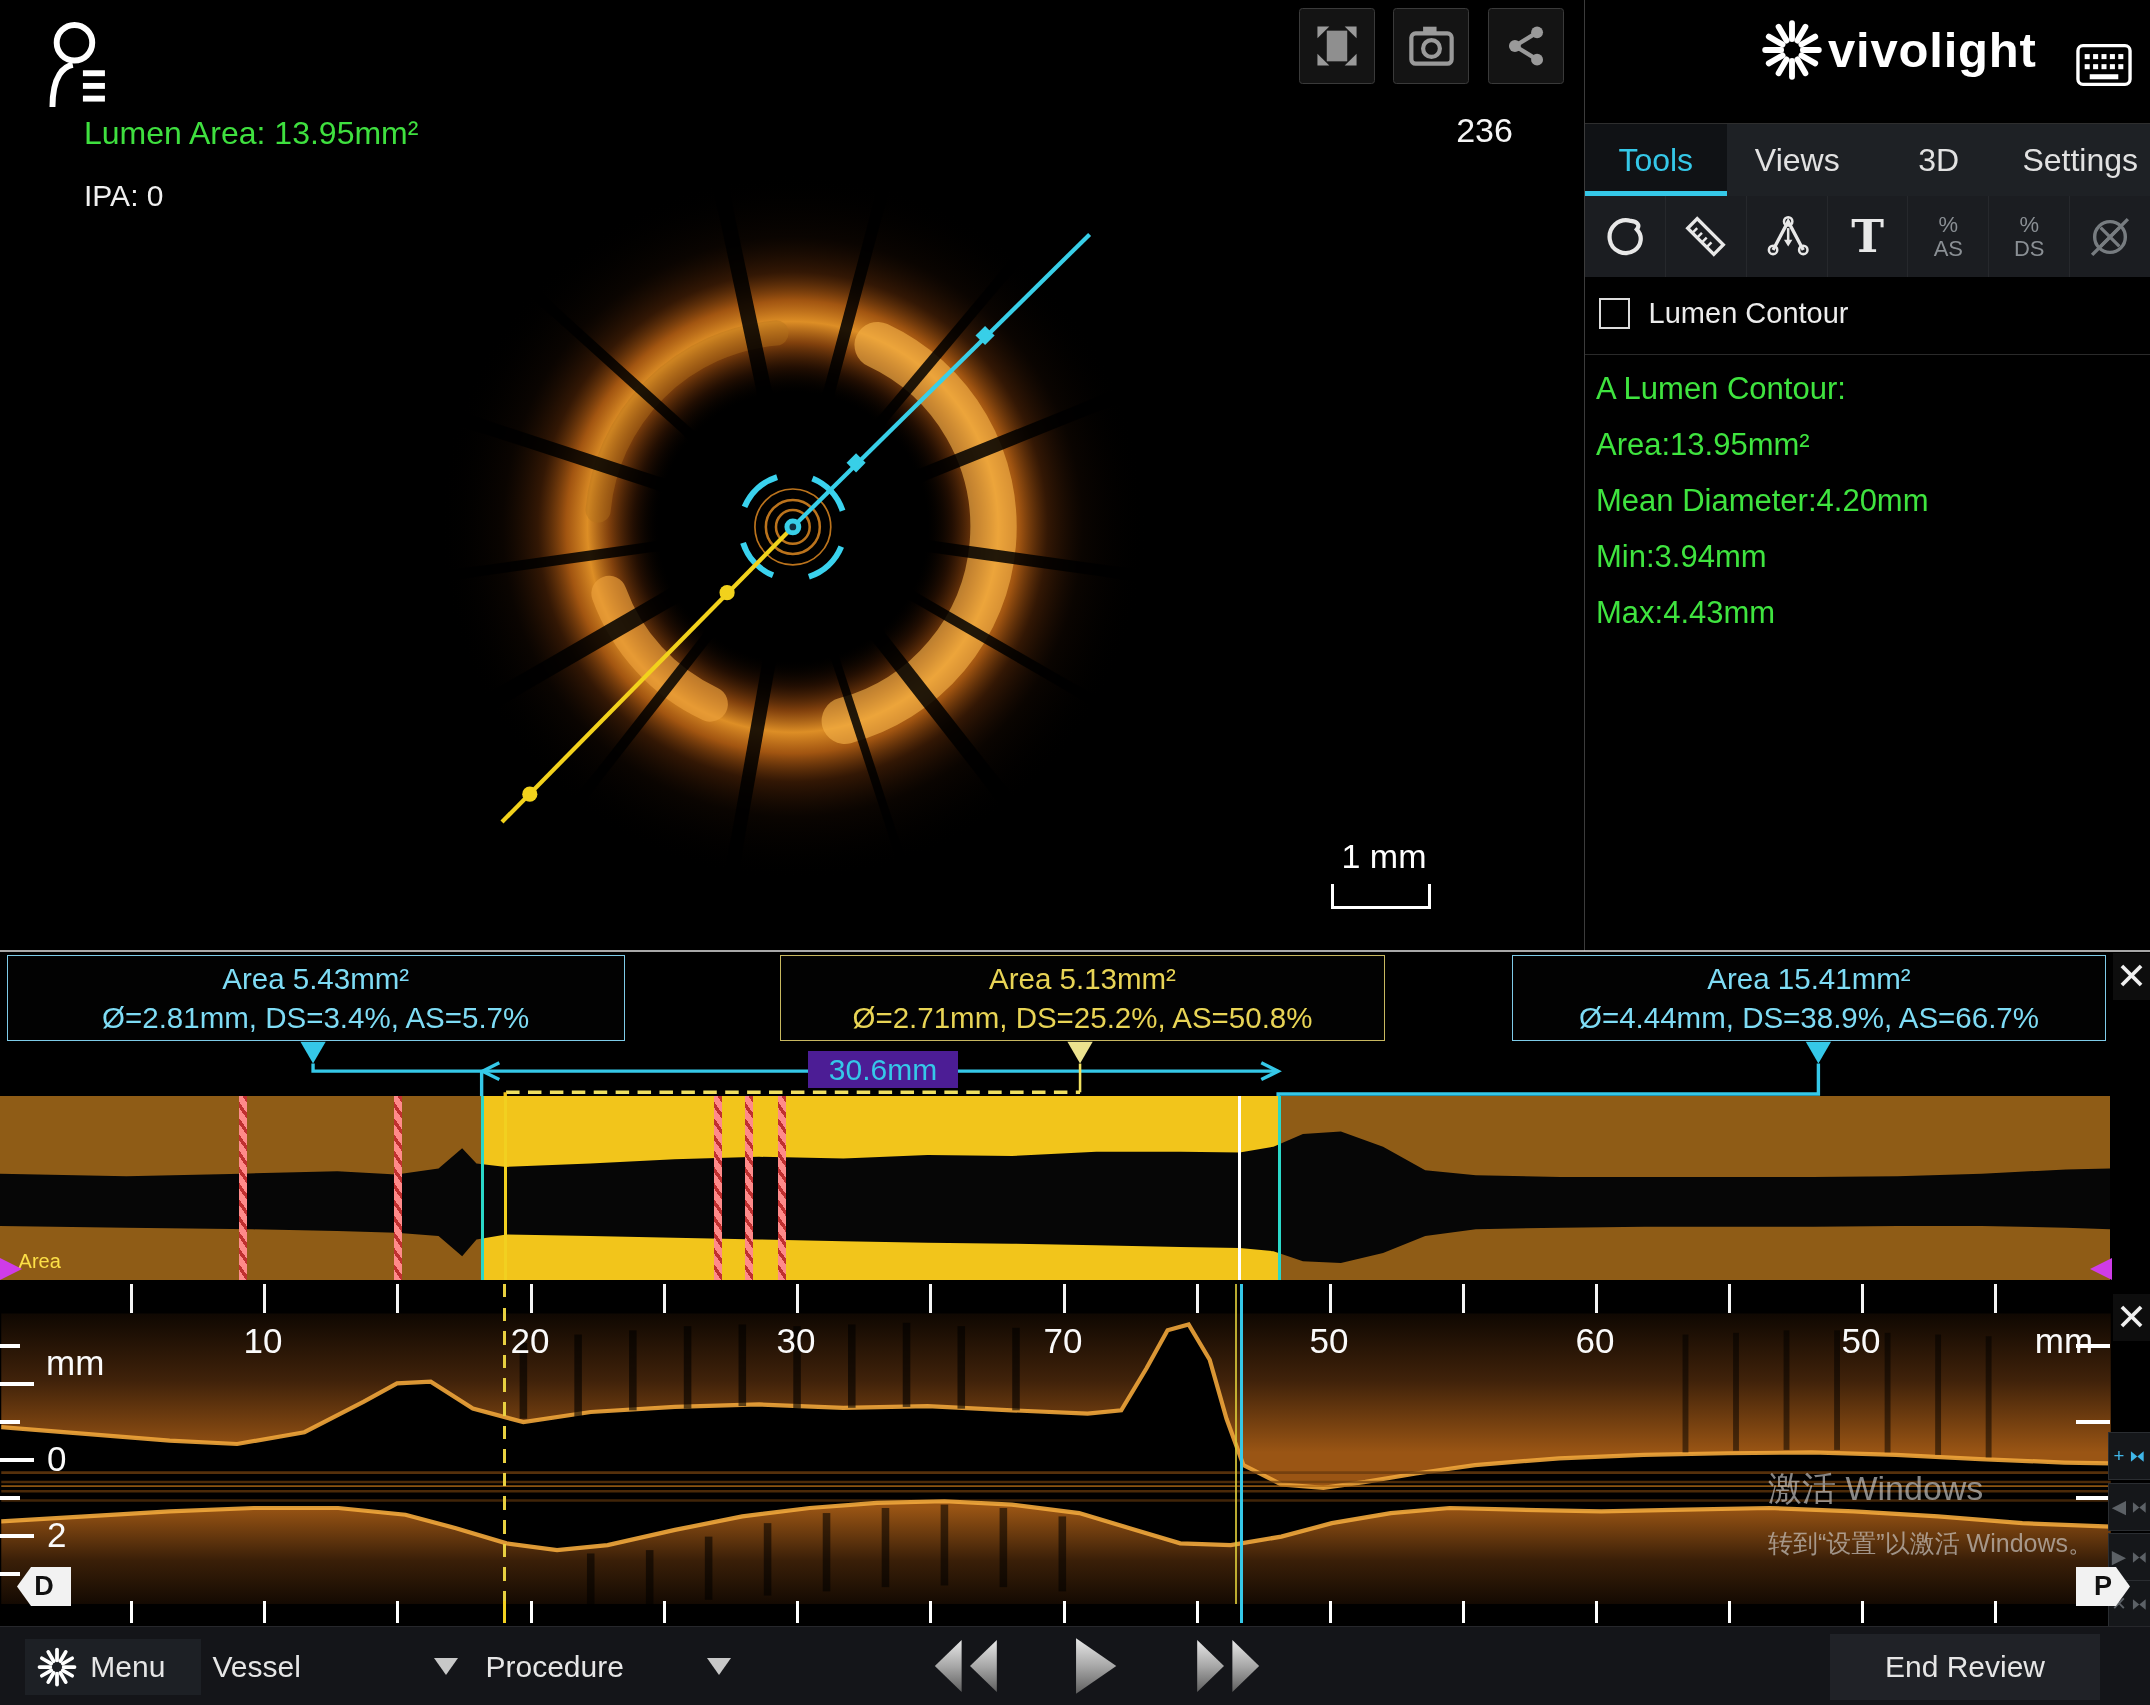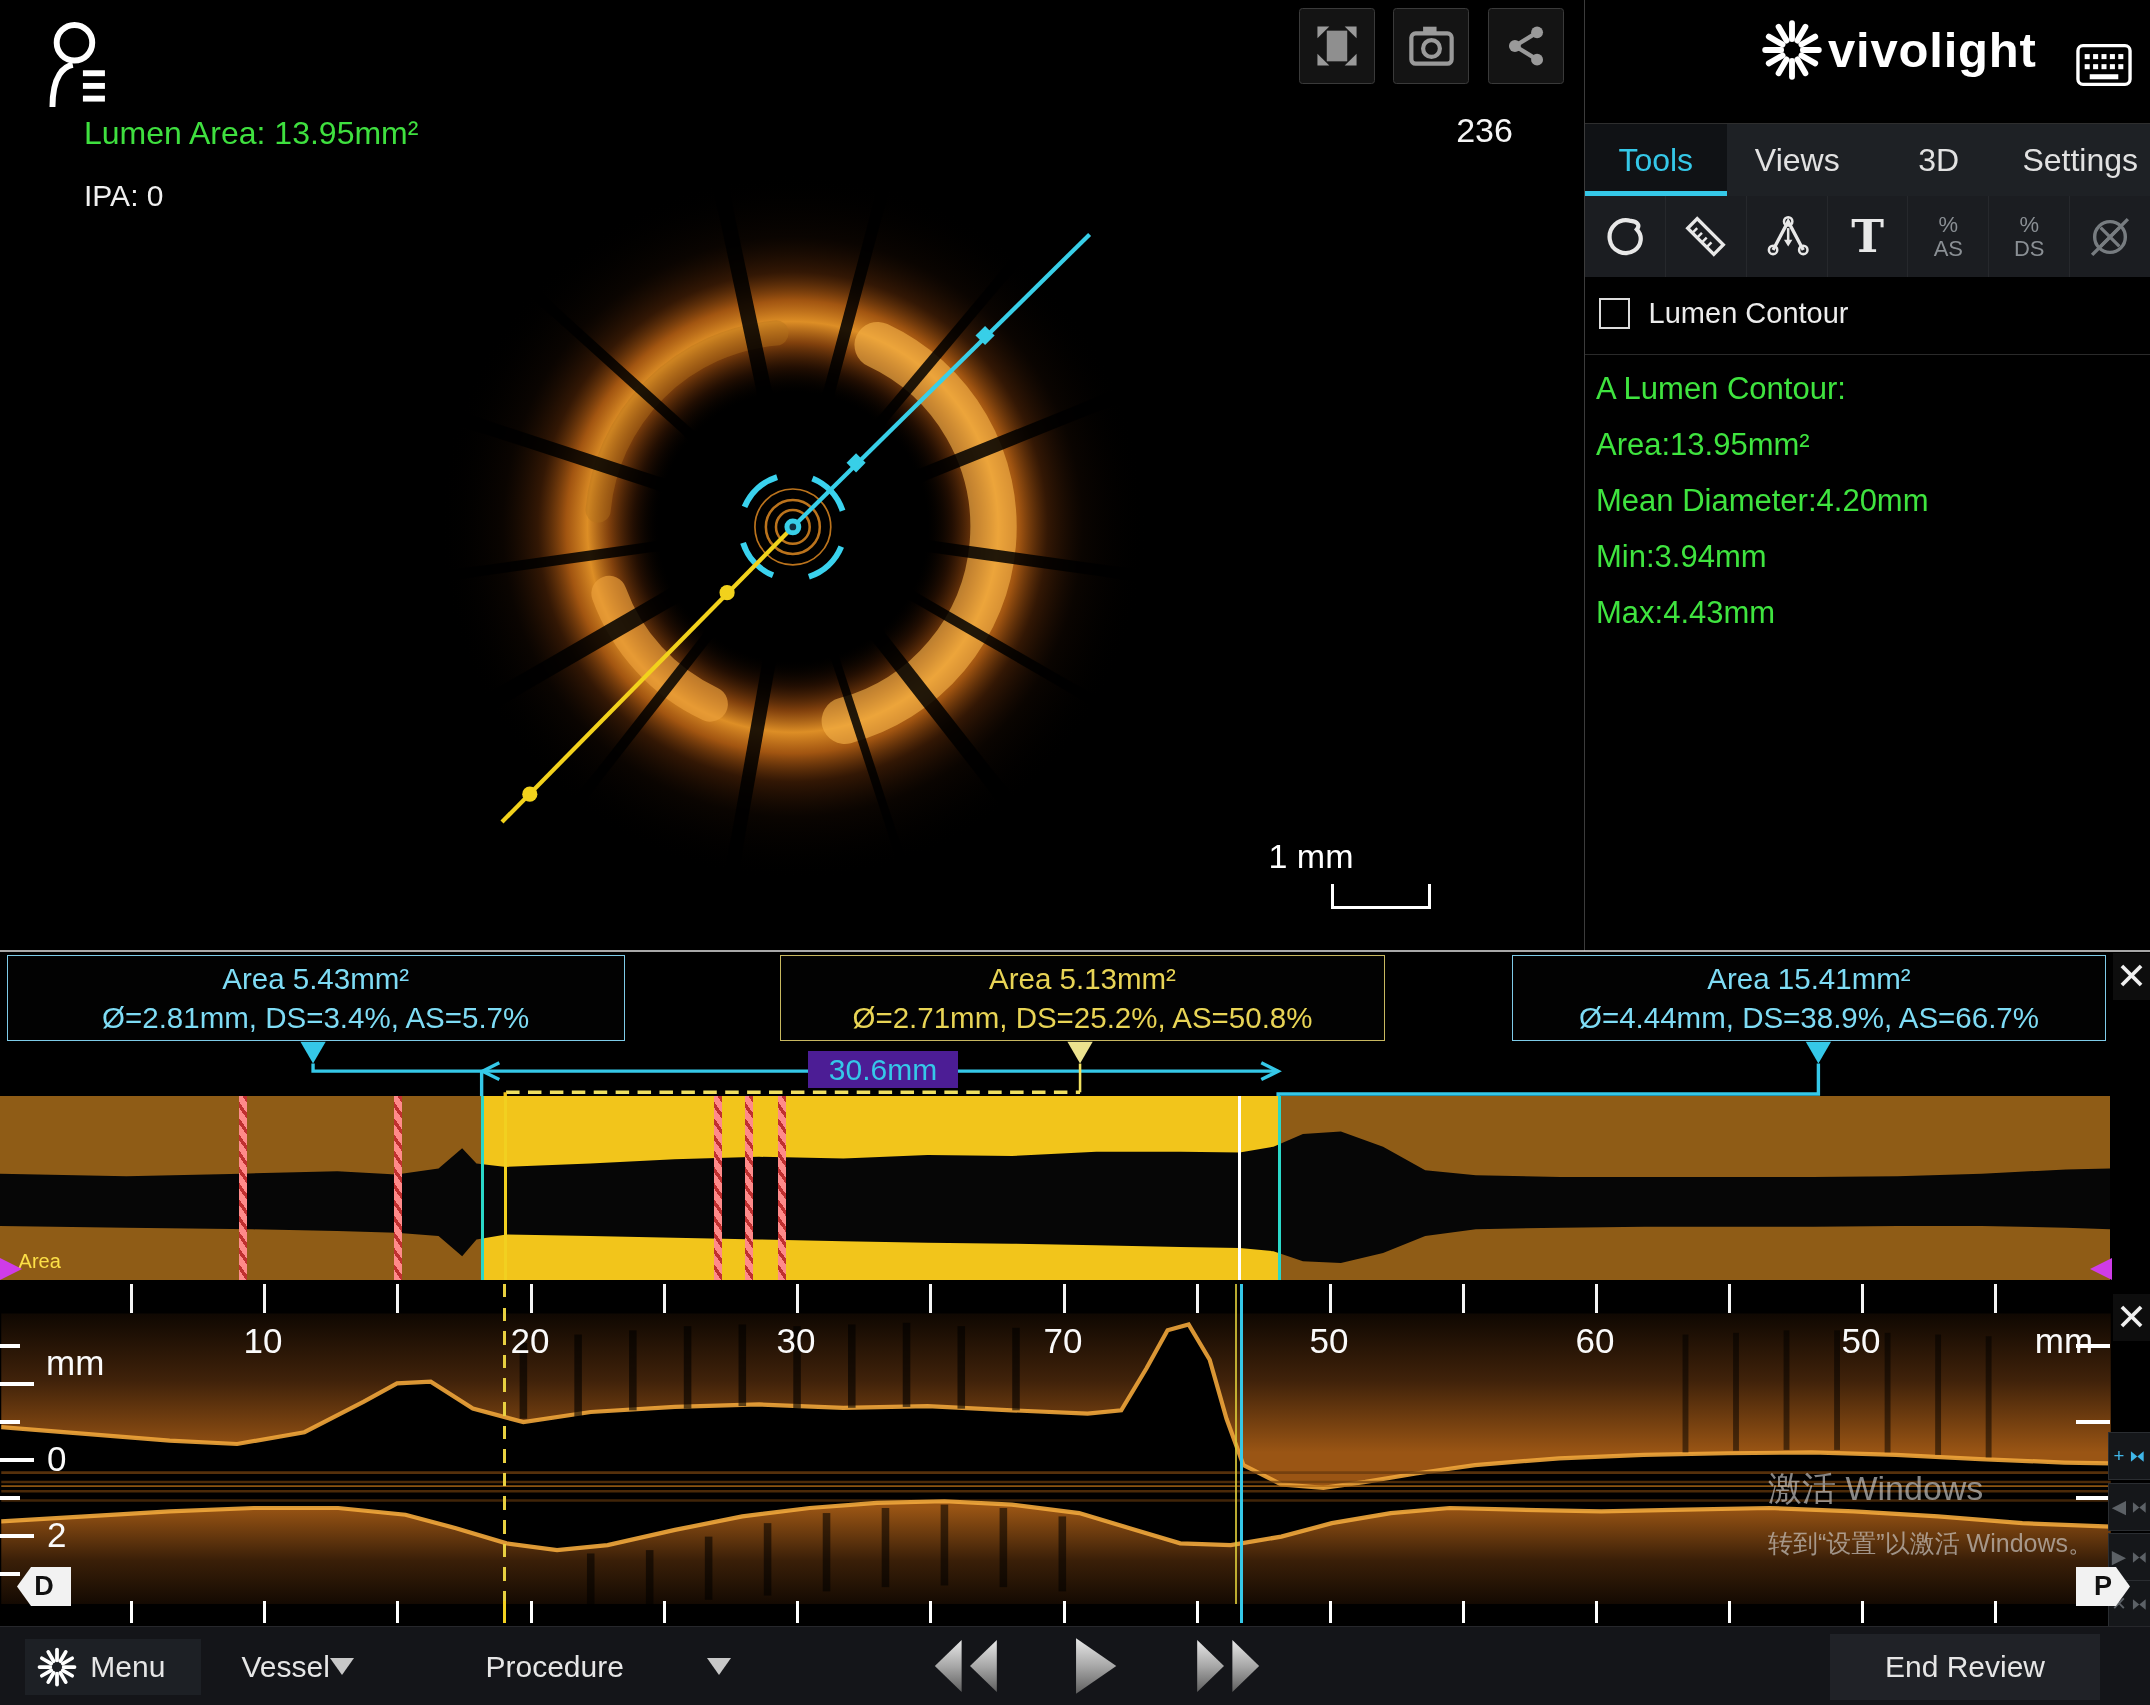--- a/index.html
+++ b/index.html
@@ -7,21 +7,21 @@
   #app{position:relative;width:2150px;height:1705px;background:#000;}
   .abs{position:absolute;}
 
   
   #tomo-view{left:0;top:0;width:1584px;height:951px;background:#000;}
   #lumen-area-label{left:84px;top:115px;font-size:32px;color:#3fe03f;}
   #ipa-label{left:84px;top:179px;font-size:30px;color:#f0f0f0;}
   #frame-number{left:1434px;top:111px;width:101px;font-size:34px;color:#f5f5f5;text-align:center;}
   .top-btn{width:74px;height:74px;background:#141414;border:0.8px solid #3a3a3a;border-radius:3.4px;
     display:flex;align-items:center;justify-content:center;}
-  #scale-label{left:1248px;top:837px;width:126px;text-align:center;font-size:34px;color:#fff;}
+  #scale-label{left:1321px;top:837px;width:126px;text-align:center;font-size:34px;color:#fff;}
   #scale-bracket{left:1331px;top:884px;width:94px;height:22px;border-left:3.4px solid #fff;
     border-right:3.4px solid #fff;border-bottom:3.4px solid #fff;}
 
   
   #panel-divider{left:1584px;top:0;width:0.8px;height:951px;background:#3c3c3c;}
   #brand-row{left:1585px;top:0;width:566px;height:123px;background:#000;}
   #brand-name{left:1828px;top:22px;font-size:49px;font-weight:bold;color:#fff;letter-spacing:0.8px;}
   #brand-hr{left:1585px;top:123px;width:566px;height:0.8px;background:#2e2e2e;}
   #tab-bar{left:1585px;top:124px;width:566px;height:73px;background:#1e2125;display:flex;}
   .tab{flex:1;display:flex;align-items:center;justify-content:center;font-size:32px;color:#e2e2e2;position:relative;}
@@ -88,21 +88,21 @@
   #bottom-ticks .tick{position:absolute;top:1.7px;width:2.5px;height:22px;background:#fff;}
   .badge{position:absolute;width:54px;height:39px;background:#f2f2f2;color:#111;font-size:27px;font-weight:bold;
     display:flex;align-items:center;justify-content:center;}
   #badge-distal{left:17px;top:1567px;clip-path:polygon(0 50%,26% 0,100% 0,100% 100%,26% 100%);}
   #badge-proximal{left:2076px;top:1567px;clip-path:polygon(0 0,74% 0,100% 50%,74% 100%,0 100%);}
 
   
   #menu-bar{left:0;top:1626px;width:2150px;height:79px;background:#141519;border-top:0.8px solid #26272b;}
   .bar-item{position:absolute;top:11.8px;height:56px;display:flex;align-items:center;font-size:30px;color:#e6e6e6;}
   #menu-button{left:25px;width:164px;background:#1d2025;padding-left:11.8px;}
-  #vessel-dd{left:228px;width:245px;padding:0 13.5px;}
+  #vessel-dd{left:199px;width:245px;justify-content:space-between;padding:0 13.5px;}
   #procedure-dd{left:472px;width:245px;justify-content:space-between;padding:0 13.5px;}
   #end-review-button{left:1830px;top:6.7px;height:66px;width:270px;background:#202227;justify-content:center;}
   .dd-arrow{width:0;height:0;border-left:12.6px solid transparent;border-right:12.6px solid transparent;
     border-top:17px solid #c8c8c8;}
 </style>
 </head>
 <body>
 
 <div id="app">
 

